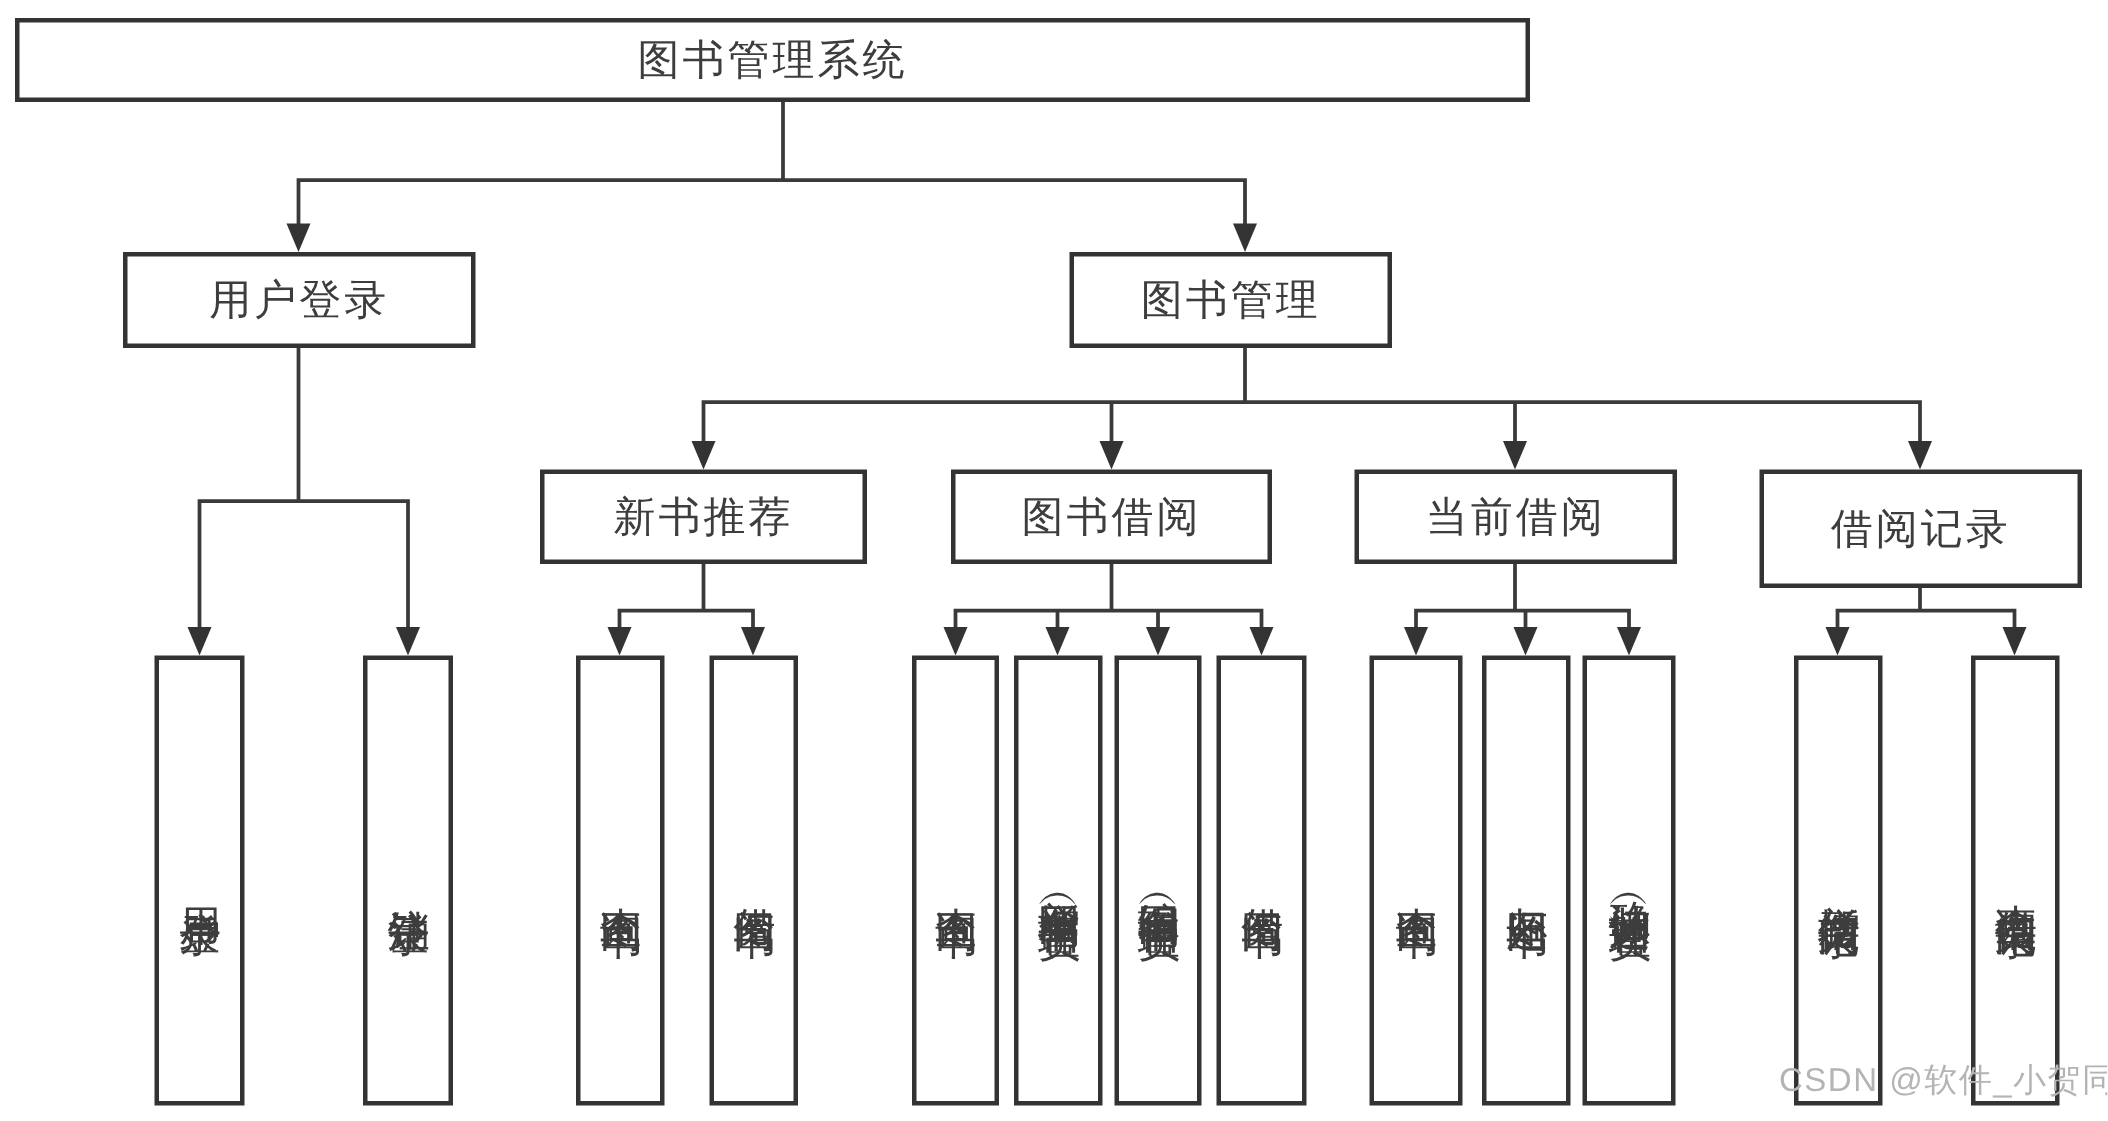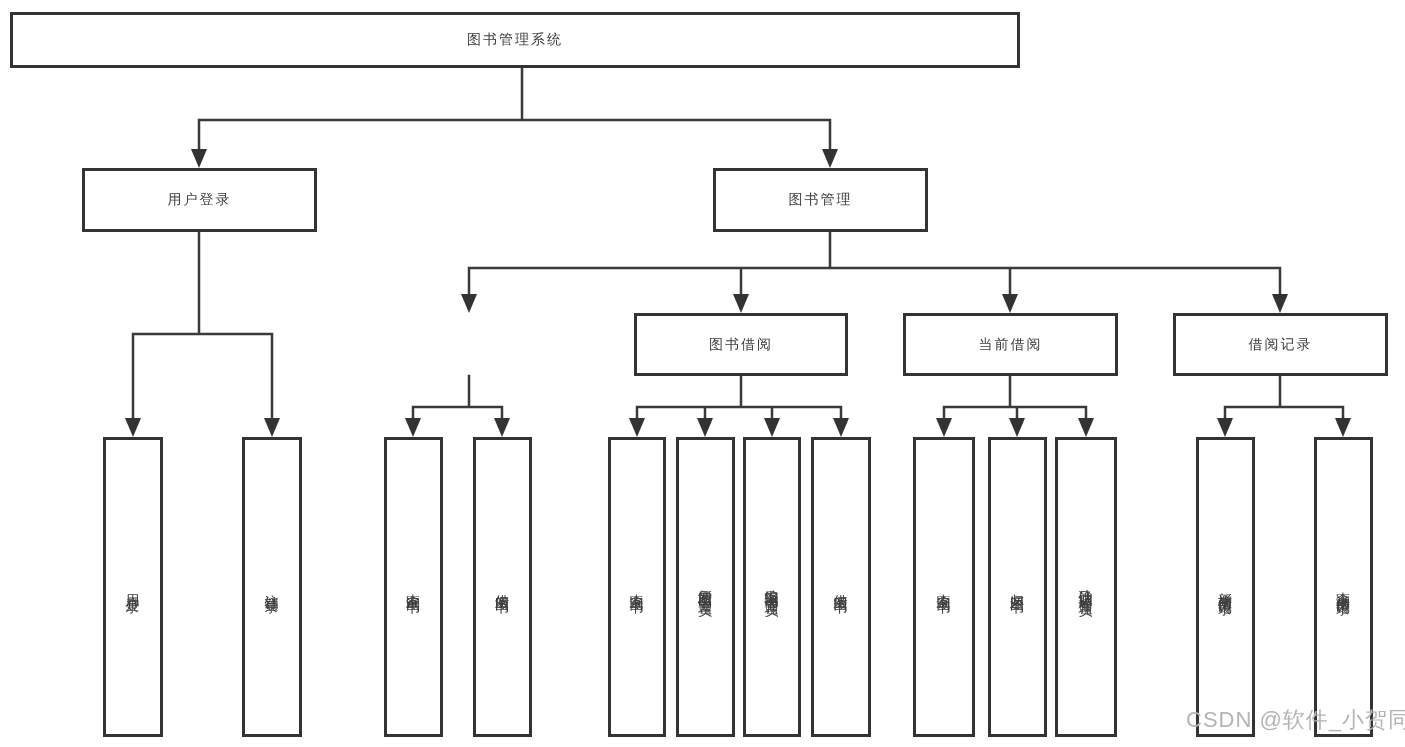--- a/index.html
+++ b/index.html
@@ -22,40 +22,40 @@
     box-sizing: border-box;
     background: #ffffff;
     border: 3px solid #333333;
     display: flex;
     align-items: center;
     justify-content: center;
     z-index: 2;
   }
   .node .lbl {
     color: #3d3d3d;
-    font-size: 14px;
+    font-size: 28px;
     letter-spacing: 2px;
     white-space: nowrap;
   }
   .v-node .lbl {
     writing-mode: vertical-rl;
     white-space: nowrap;
   }
   .ls-4 { letter-spacing: 36px; }
   .ls-6 { letter-spacing: 16px; }
   .ls-9 { letter-spacing: 9px; font-size: 20px; }
 
   
   .n-root          { left: 10px;   top: 12px;  width: 1010px; height: 56px; }
   .n-user-login    { left: 82px;   top: 168px; width: 235px;  height: 64px; }
   .n-book-mgmt     { left: 713px;  top: 168px; width: 215px;  height: 64px; }
   .n-new-book      { left: 360px;  top: 313px; width: 218px;  height: 63px; }
   .n-book-borrow   { left: 634px;  top: 313px; width: 214px;  height: 63px; align-items: center; }
   .n-current       { left: 903px;  top: 313px; width: 215px;  height: 63px; }
-  .n-records       { left: 1173px; top: 313px; width: 215px;  height: 63px; }
+  .n-records       { left: 1173px; top: 313px; width: 215px;  height: 79px; }
 
   
   .v-node { top: 437px; height: 300px; }
   .l-user-login    { left: 103px;  width: 60px; }
   .l-logout        { left: 242px;  width: 60px; }
   .l-query-1       { left: 384px;  width: 59px; }
   .l-borrow-1      { left: 473px;  width: 59px; }
   .l-query-2       { left: 608px;  width: 58px; }
   .l-add-book      { left: 676px;  width: 59px; }
   .l-edit-book     { left: 743px;  width: 58px; }
@@ -125,20 +125,23 @@
     <span class="lbl">图书管理系统</span>
   </div>
 
   <div class="node n-user-login">
     <span class="lbl">用户登录</span>
   </div>
   <div class="node n-book-mgmt">
     <span class="lbl">图书管理</span>
   </div>
 
+  <div class="node n-new-book">
+    <span class="lbl">新书推荐</span>
+  </div>
   <div class="node n-book-borrow">
     <span class="lbl">图书借阅</span>
   </div>
   <div class="node n-current">
     <span class="lbl">当前借阅</span>
   </div>
   <div class="node n-records">
     <span class="lbl">借阅记录</span>
   </div>
 

